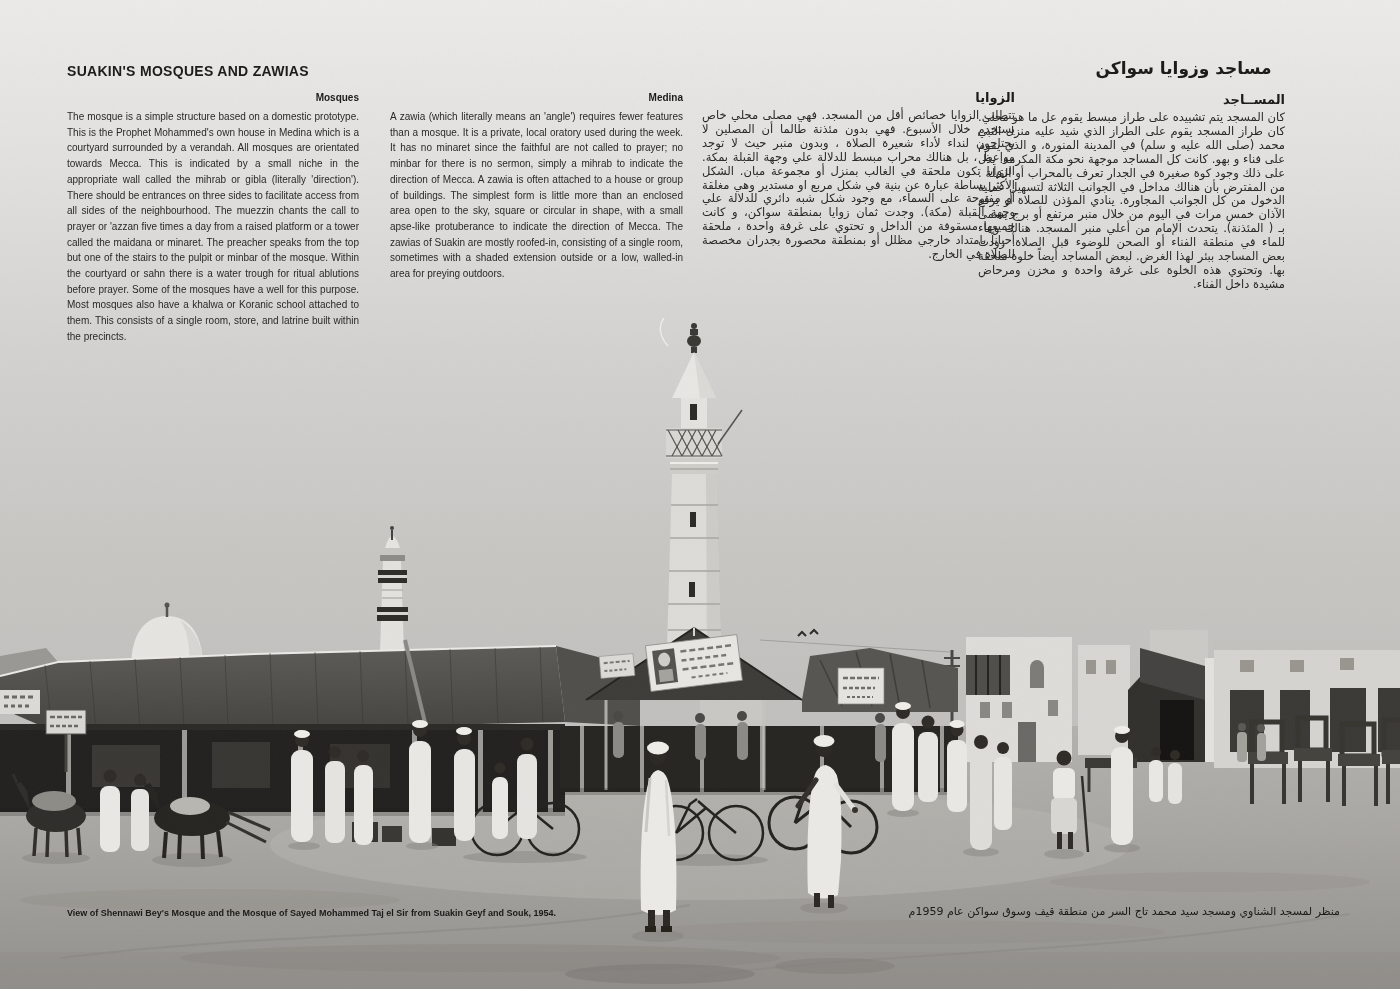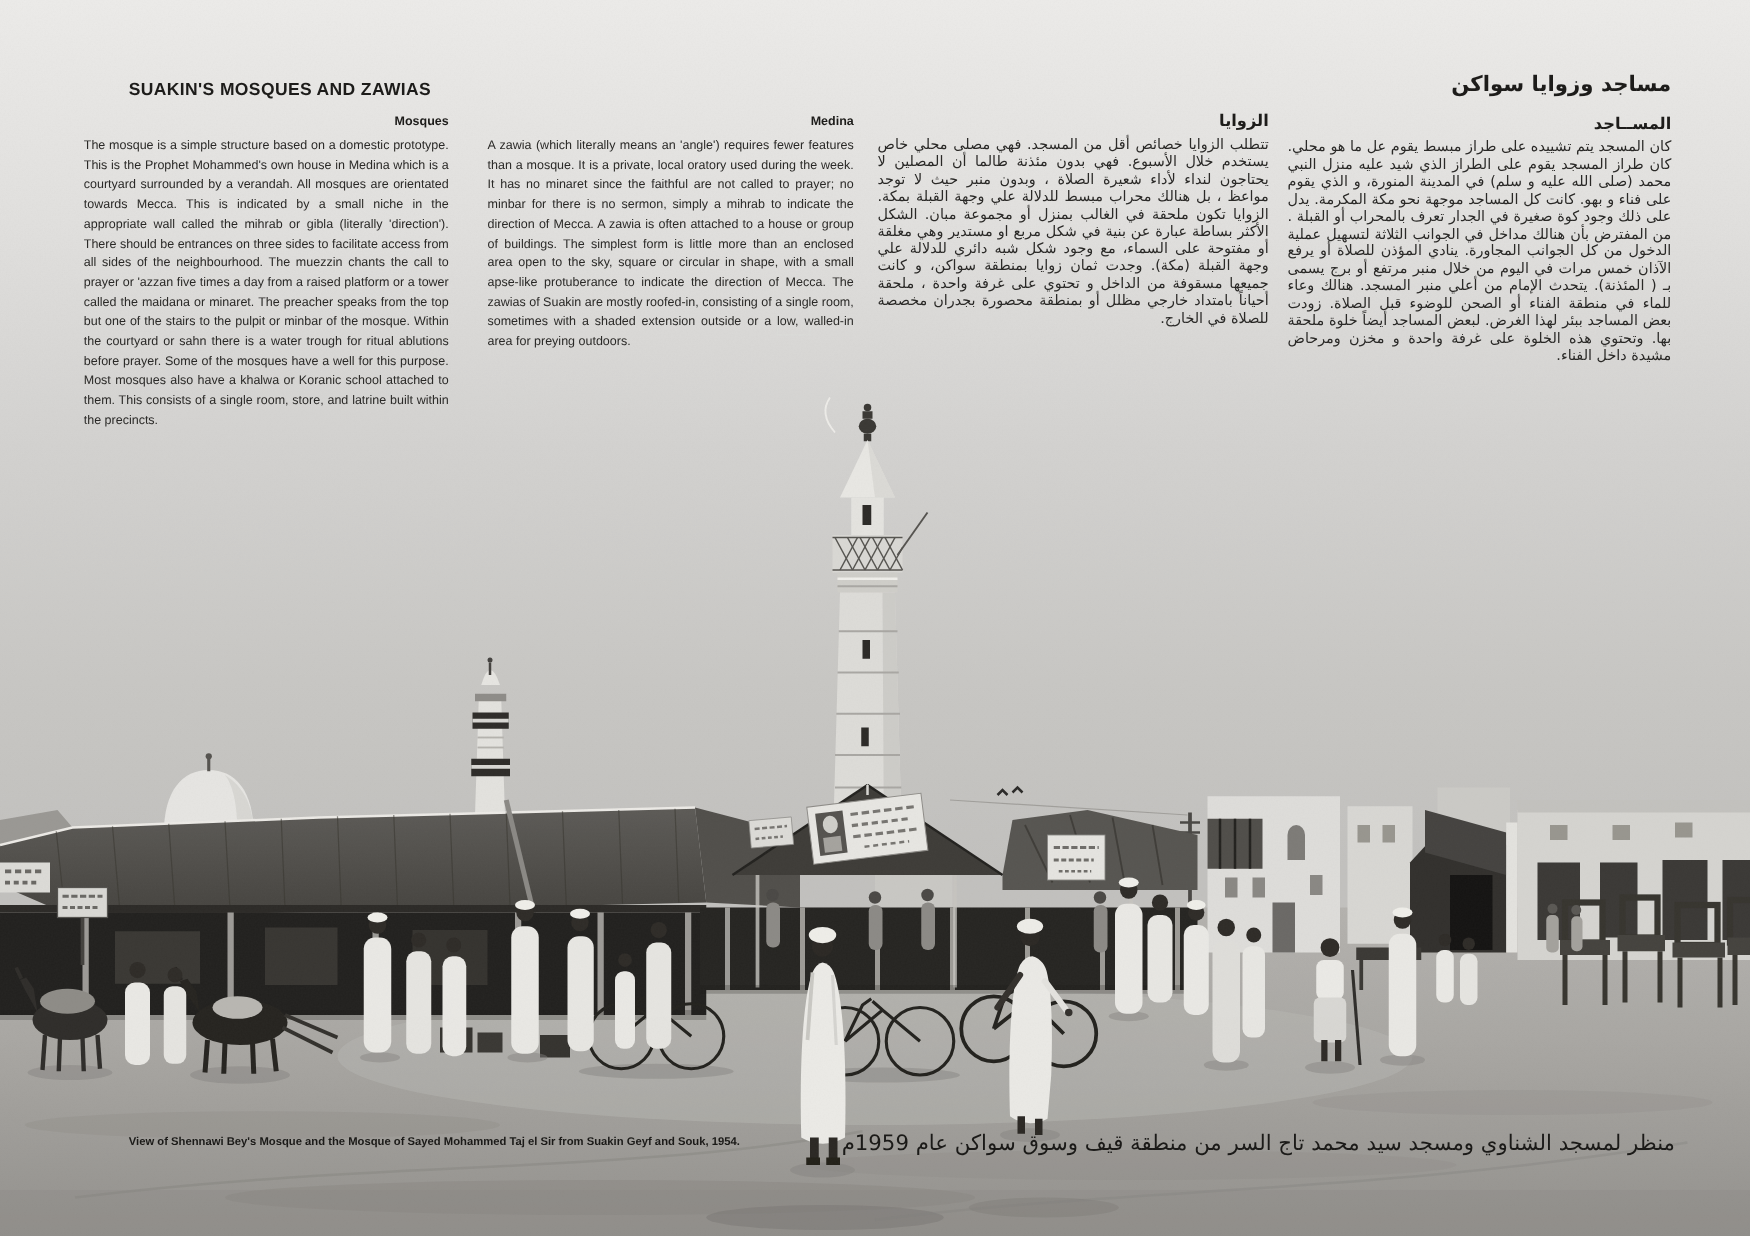--- a/index.html
+++ b/index.html
@@ -1,37 +1,37 @@
 <!DOCTYPE html>
 <html lang="en"><head>
 <meta charset="utf-8">
 <style>
   html,body{margin:0;padding:0;}
   body{width:1400px;height:989px;position:relative;overflow:hidden;
        background:#e9e8e6;font-family:"Liberation Sans",sans-serif;}
   .page{position:absolute;inset:0;width:1400px;height:989px;}
   svg.scene{position:absolute;left:0;top:0;width:1400px;height:989px;display:block;}
-  .txt{position:absolute;color:#232220;z-index:5;margin-left:36px;}
+  .txt{position:absolute;color:#232220;z-index:5;}
   .title-en{left:67px;top:63px;font-size:14px;font-weight:bold;letter-spacing:.3px;color:#1d1c1a;}
   .col{position:absolute;z-index:5;}
   .col h3{margin:0 0 6px 0;font-size:10px;font-weight:bold;color:#1d1c1a;text-align:right;}
   .col p{margin:0;font-size:10px;line-height:15.7px;text-align:justify;color:#2a2927;}
   .col-mosques{left:67px;top:92px;width:292px;}
   .col-zawias{left:390px;top:92px;width:293px;}
   .ar{font-family:"DejaVu Sans",sans-serif;direction:rtl;}
   .col-ar h3{margin:0 0 4px 0;font-size:13px;font-weight:bold;color:#1d1c1a;}
   .col-ar p{margin:0;font-size:11.5px;line-height:13.9px;text-align:justify;color:#2a2927;}
   .col-zawaya{left:702px;top:90px;width:313px;}
-  .col-masajid{left:1030px;top:92px;width:307px;}
+  .col-masajid{left:978px;top:92px;width:307px;}
   .title-ar{position:absolute;left:1030px;top:58px;width:307px;font-size:17px;font-weight:bold;
             text-align:left;direction:rtl;color:#1d1c1a;z-index:5;}
   
-  .title-ar{text-align:right;}
+  .title-ar{text-align:center;}
   .caption-en{left:67px;top:908px;font-size:9px;font-weight:bold;color:#1b1a18;z-index:6;}
-  .caption-ar{position:absolute;right:60px;top:905px;font-size:17px;color:#1b1a18;z-index:6;
+  .caption-ar{position:absolute;right:60px;top:905px;font-size:11px;color:#1b1a18;z-index:6;
               font-family:"DejaVu Sans",sans-serif;direction:rtl;text-align:center;}
 </style>
 </head>
 <body>
 
 <div class="page">
 
 <svg class="scene" viewBox="0 0 1400 989" preserveAspectRatio="none" aria-hidden="true">
   <defs>
     <linearGradient id="sky" x1="0" y1="0" x2="0" y2="1">

